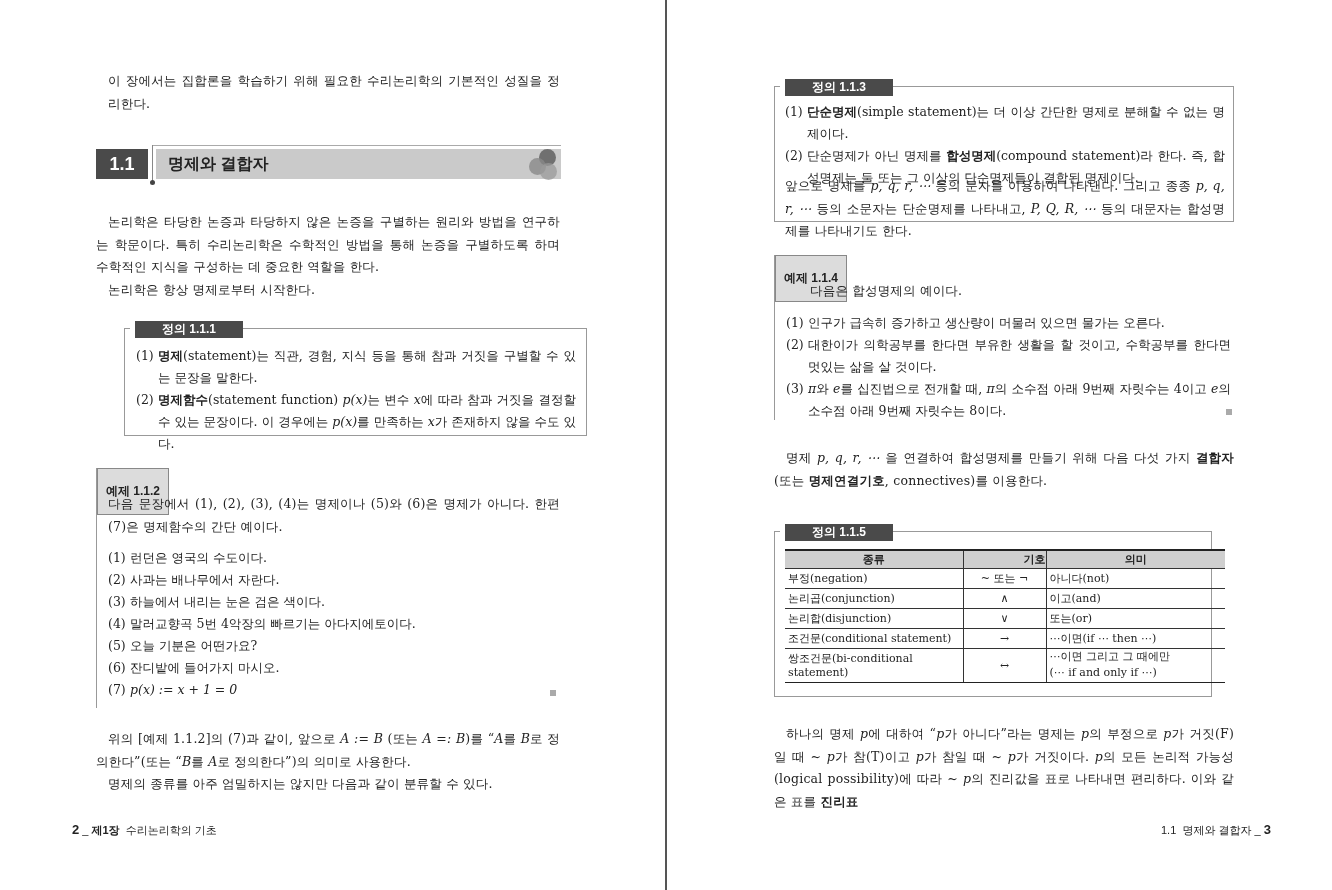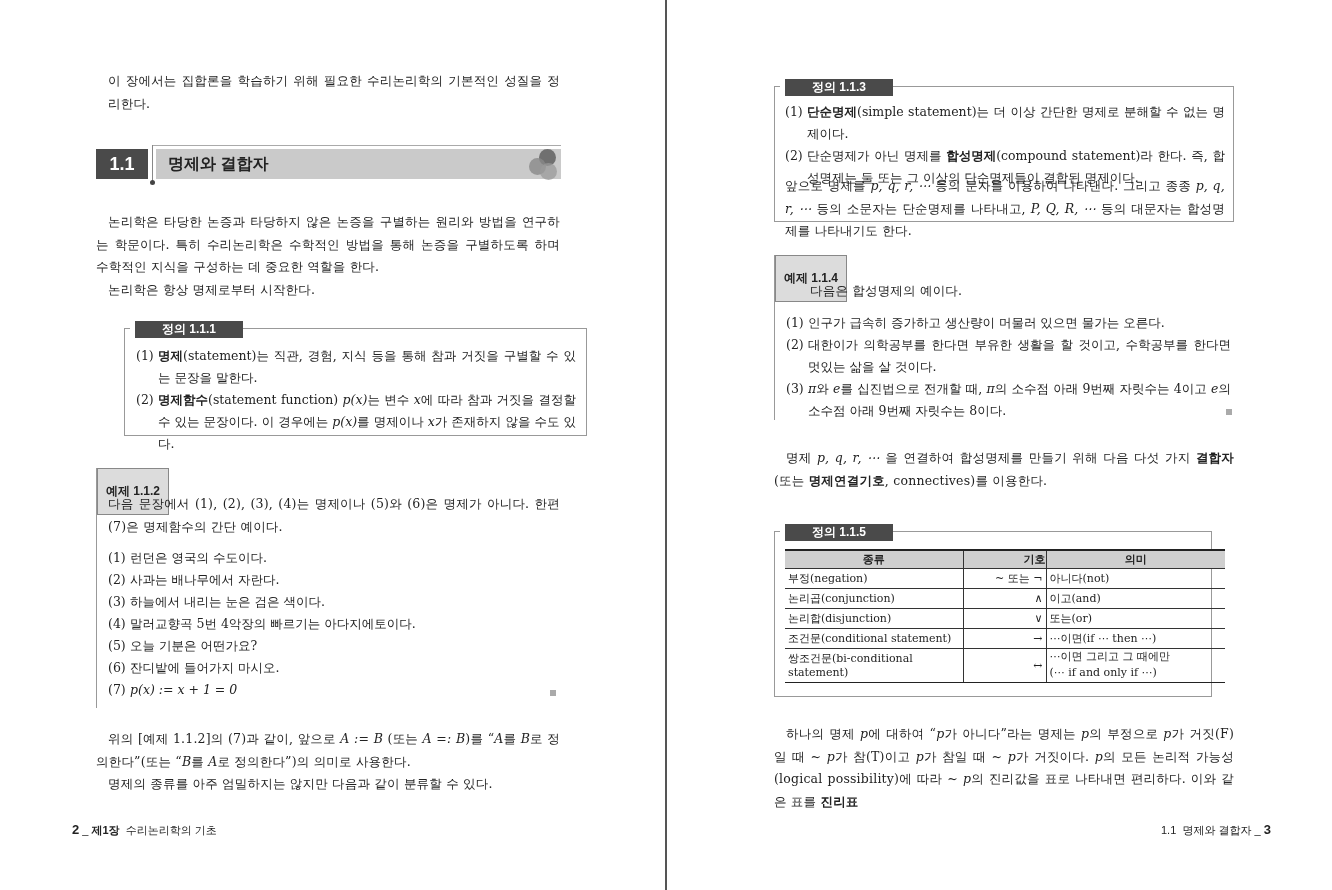--- a/index.html
+++ b/index.html
@@ -44,21 +44,21 @@
   .footer { position: absolute; top: 822px; font-family: "Liberation Sans", sans-serif; font-size: 11px; color: #222; }
   .footer .pg { font-size: 13px; font-weight: bold; }
 
   
   table.conn { border-collapse: collapse; font-size: 11px; width: 440px; }
   table.conn th { background: #cfcfcf; font-weight: bold; font-family: "Liberation Sans", sans-serif; height: 18px;
                   border-top: 2px solid #222; border-bottom: 1px solid #333; }
   table.conn td { border-bottom: 1px solid #333; height: 20px; padding: 0 3px; }
   table.conn th + th, table.conn td + td { border-left: 1px solid #333; }
   table.conn tr:last-child td { border-bottom: 1.5px solid #222; }
-  table.conn td.c { text-align: right; }
+  table.conn td.c { text-align: center; }
 </style>
 </head>
 <body>
 
 <div class="divider"></div>
 
 <div class="page page-left">
 
   <div class="abs para" style="left:108px; top:70px; width:452px;">이 장에서는 집합론을 학습하기 위해 필요한 수리논리학의 기본적인 성질을 정리한다.</div>
 
@@ -80,21 +80,21 @@
   <div class="abs para indent" style="left:96px; top:279px; width:464px;">논리학은 항상 명제로부터 시작한다.</div>
 
   <div class="defbox" style="left:96px; top:328px; width:463px; height:108px;margin-left:28px;">
     <div class="def-label-pad"></div>
     <div class="def-label">정의 1.1.1</div>
     <div style="position:absolute; left:11px; top:16px; width:440px;">
       <div class="item">
         <span class="num">(1)</span><b>명제</b><span>(statement)는 직관, 경험, 지식 등을 통해 참과 거짓을 구별할 수 있는 문장을 말한다.</span>
       </div>
       <div class="item">
-        <span class="num">(2)</span><b>명제함수</b><span>(statement function) </span><span class="m">p(x)</span><span>는 변수 </span><span class="m">x</span><span>에 따라 참과 거짓을 결정할 수 있는 문장이다. 이 경우에는 </span><span class="m">p(x)</span><span>를 명제이나 </span><span class="m">x</span><span>가 존재하지 않을 수도 있다.</span>
+        <span class="num">(2)</span><b>명제함수</b><span>(statement function) </span><span class="m">p(x)</span><span>는 변수 </span><span class="m">x</span><span>에 따라 참과 거짓을 결정할 수 있는 문장이다. 이 경우에는 </span><span class="m">p(x)</span><span>를 만족하는 </span><span class="m">x</span><span>가 존재하지 않을 수도 있다.</span>
       </div>
     </div>
   </div>
 
   <div class="exbox" style="left:96px; top:468px; width:464px; height:240px;">
     <div class="ex-label">예제 1.1.2</div>
     <div class="para" style="position:absolute; left:11px; top:25px; width:452px;">다음 문장에서 (1), (2), (3), (4)는 명제이나 (5)와 (6)은 명제가 아니다. 한편 (7)은 명제함수의 간단 예이다.</div>
     <div style="position:absolute; left:11px; top:79px; width:452px;">
       <div class="item"><span class="num">(1)</span><span>런던은 영국의 수도이다.</span></div>
       <div class="item"><span class="num">(2)</span><span>사과는 배나무에서 자란다.</span></div>

